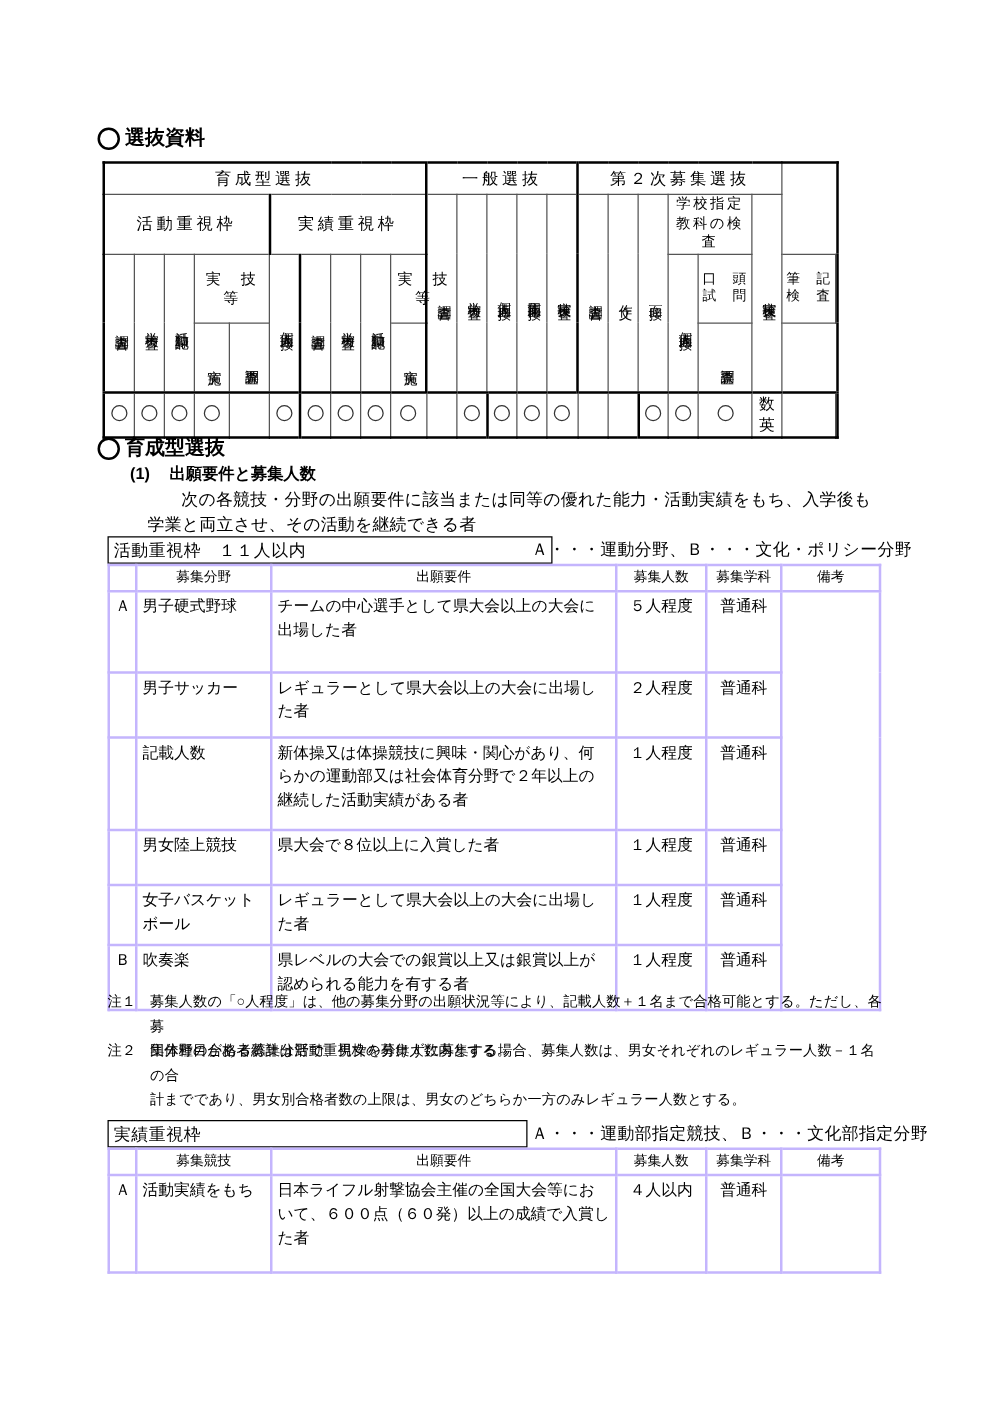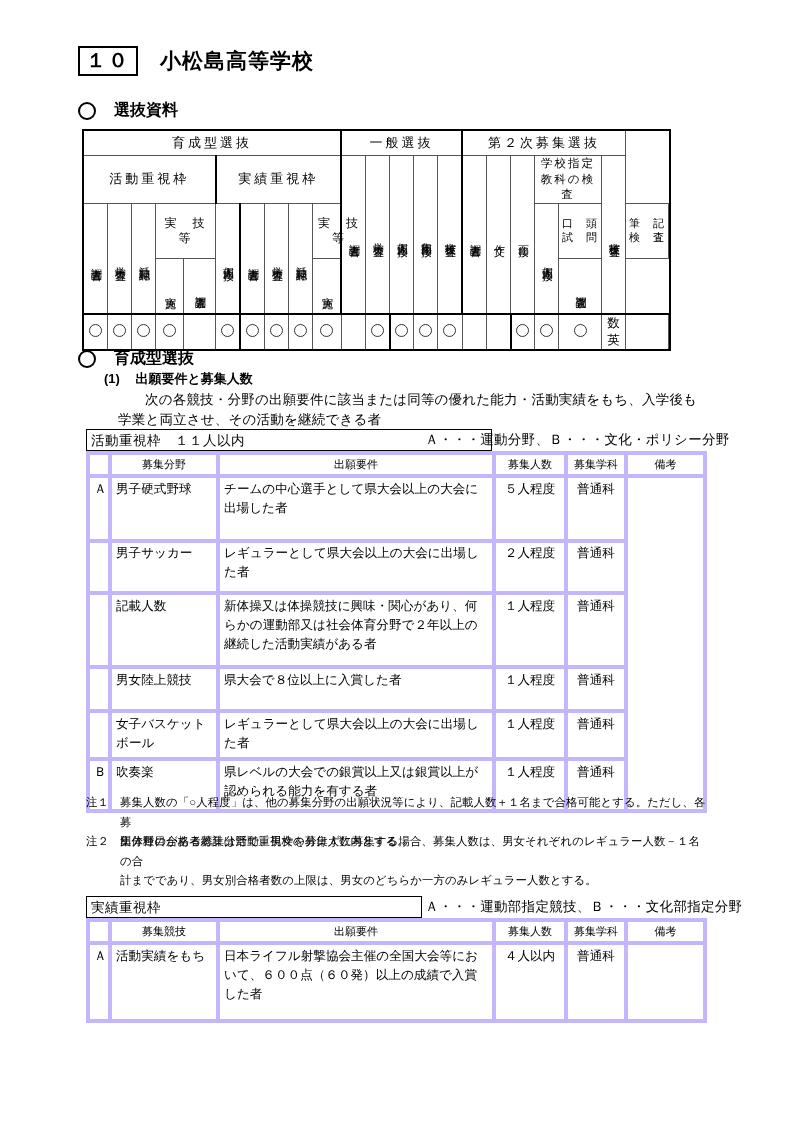--- a/index.html
+++ b/index.html
@@ -27,21 +27,21 @@
   }
   .school-name {
     font-family:"Liberation Sans","DejaVu Sans",sans-serif;
     font-weight:bold; font-size:21px; letter-spacing:1px;
   }
 
   .sec-head {
     position:absolute;
     font-family:Liberation Mono, monospace;
     font-weight:bold; font-size:16px;
-    display:flex; align-items:center; gap:18px;
+    display:flex; align-items:center; gap:4px;
   }
   .sec-circle {
     display:inline-block; width:14px; height:14px;
     border:2.4px solid #000; border-radius:50%;
   }
 
   
   .tbl-sel {
     position:absolute; left:82px; top:129px;
     border-collapse:collapse;
@@ -98,21 +98,21 @@
   }
 
   
   .tbl-req {
     position:absolute;
     border-collapse:collapse;
     font-size:12.6px;
     table-layout:fixed;
   }
   .tbl-req td, .tbl-req th {
-    border:4px solid #c4b5fd;
+    border:2px solid #c4b5fd;
     vertical-align:top; font-weight:normal;
     padding:2px 4px; line-height:1.52;
   }
   .tbl-req thead th {
     text-align:center; font-size:11px; height:16px;
     padding:1px 2px; vertical-align:middle;
   }
   .tbl-req .c-ab { text-align:center; }
   .tbl-req .c-num, .tbl-req .c-dep { text-align:center; }
   .tbl-req .dashed-top { border-top:1px dashed #000; }
@@ -121,24 +121,20 @@
   
   .fn { position:absolute; font-size:11.4px; line-height:1.72; letter-spacing:0.1px; }
   .fn .lbl { position:absolute; left:0; }
   .fn .bdy { display:block; margin-left:34px; }
 </style>
 </head>
 <body>
 
 <div class="page">
 
-  <div class="title-row">
-    <span class="num-box">１０</span>
-    <span class="school-name">小松島高等学校</span>
-  </div>
 
   <div class="sec-head" style="left:78px; top:100px;">
     <span class="sec-circle"></span>
     <span>選抜資料</span>
   </div>
 
   <table class="tbl-sel outer">
     <tbody>
         <tr>
       <td class="hd-lv1" colspan="10">育成型選抜</td>
@@ -225,21 +221,21 @@
   </div>
 
   <div class="sub-head" style="left:104px; top:370px;">
     <span class="paren">(1)</span>
     <span>出願要件と募集人数</span>
   </div>
 
   <div class="para" style="left:118px; top:410px;">学業と両立させ、その活動を継続できる者</div>
   <div class="para" style="left:145px; top:390px;">次の各競技・分野の出願要件に該当または同等の優れた能力・活動実績をもち、入学後も</div>
 
-  <div class="frame-cap" style="left:86px; top:429px; width:406px; height:22px;">活動重視枠　１１人以内</div>
+  <div class="frame-cap" style="left:86px; top:429px; width:356px; height:22px;">活動重視枠　１１人以内</div>
   <div class="frame-note" style="left:425px; top:430px;">Ａ・・・運動分野、Ｂ・・・文化・ポリシー分野</div>
 
   <table class="tbl-req" style="left:86px; top:451px; width:617px;">
     <colgroup>
       <col style="width:22px">
         <col style="width:108px">
         <col style="width:276px">
       <col style="width:72px">
         <col style="width:60px">
         <col style="width:79px">
@@ -256,21 +252,21 @@
     </thead>
     <tbody>
       <tr style="height:65px;">
         <td class="c-ab">Ａ</td>
         <td>男子硬式野球</td>
         <td>チームの中心選手として県大会以上の大会に出場した者</td>
         <td class="c-num">５人程度</td>
         <td class="c-dep">普通科</td>
         <td rowspan="6"></td>
       </tr>
-      <tr style="height:52px;font-family:Liberation Mono, monospace;">
+      <tr style="height:52px;">
         <td class="c-ab dashed-top"></td>
         <td class="dashed-top">男子サッカー</td>
         <td class="dashed-top">レギュラーとして県大会以上の大会に出場した者</td>
         <td class="c-num dashed-top">２人程度</td>
         <td class="c-dep dashed-top">普通科</td>
       </tr>
       <tr style="height:74px;">
         <td class="c-ab dashed-top"></td>
         <td class="dashed-top">記載人数</td>
         <td class="dashed-top">新体操又は体操競技に興味・関心があり、何らかの運動部又は社会体育分野で２年以上の継続した活動実績がある者</td>

